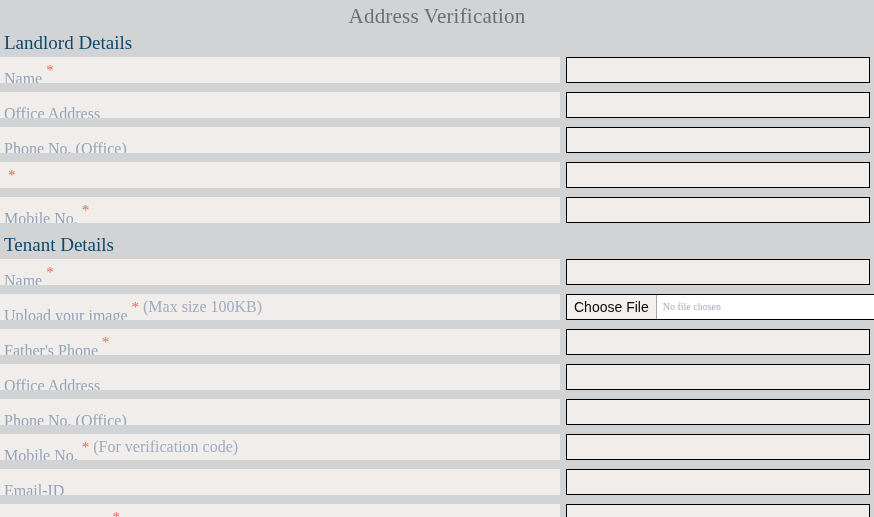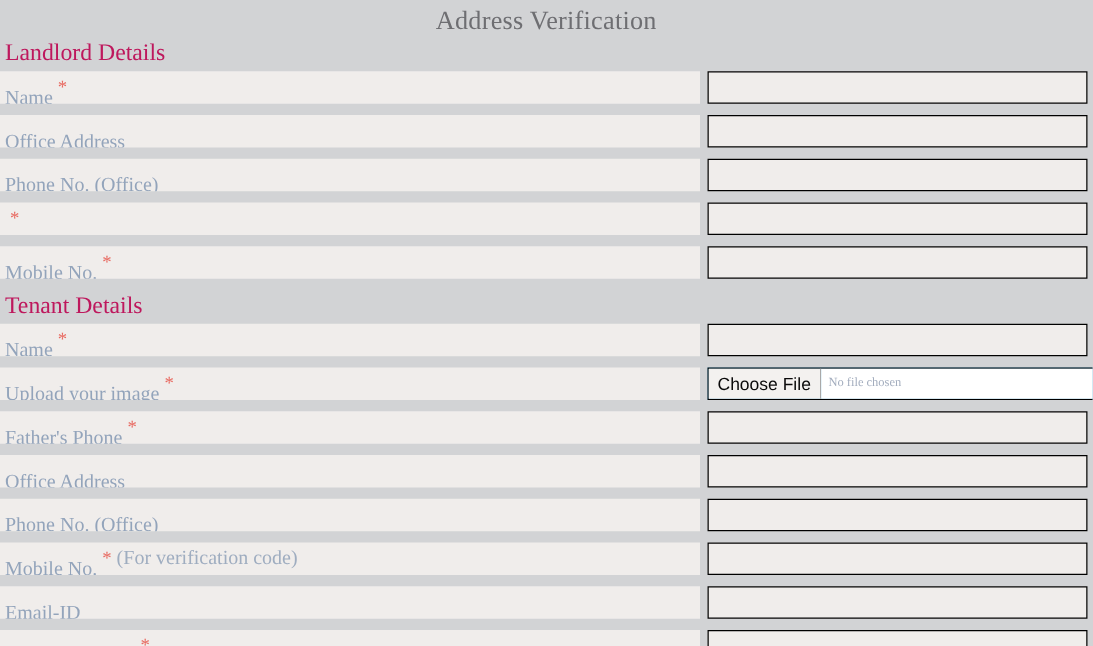--- a/index.html
+++ b/index.html
@@ -26,21 +26,21 @@
     color: #6e6e72;
     line-height: 28px;
     padding-top: 2px;
     margin: 0;
     font-weight: normal;
     letter-spacing: 0.2px;
   }
   .section-head {
     font-family: "Liberation Serif", "DejaVu Serif", serif;
     font-size: 19px;
-    color: #be185d;
+    color: #0c4a6e;
     line-height: 24px;
     padding: 1px 0 2px 4px;
     background: #d2d3d5;
     white-space: nowrap;
   }
   .row {
     position: relative;
     height: 26px;
     background: #d2d3d5;
     margin-bottom: 9px;
@@ -190,20 +190,21 @@
           <span class="req">*</span>
         </div>
         <div class="input-cell">
           <input type="text" class="text-input" value="" style="">
         </div>
       </div>
       <div class="row">
         <div class="label-cell">
           <span class="label-text">Upload your image</span>
           <span class="req">*</span>
+          <span class="hint">(Max size 100KB)</span>
         </div>
         <div class="input-cell">
           <div class="file-input">
             <button class="file-btn">Choose File</button>
             <span class="file-status">No file chosen</span>
           </div>
         </div>
       </div>
       <div class="row">
         <div class="label-cell">

